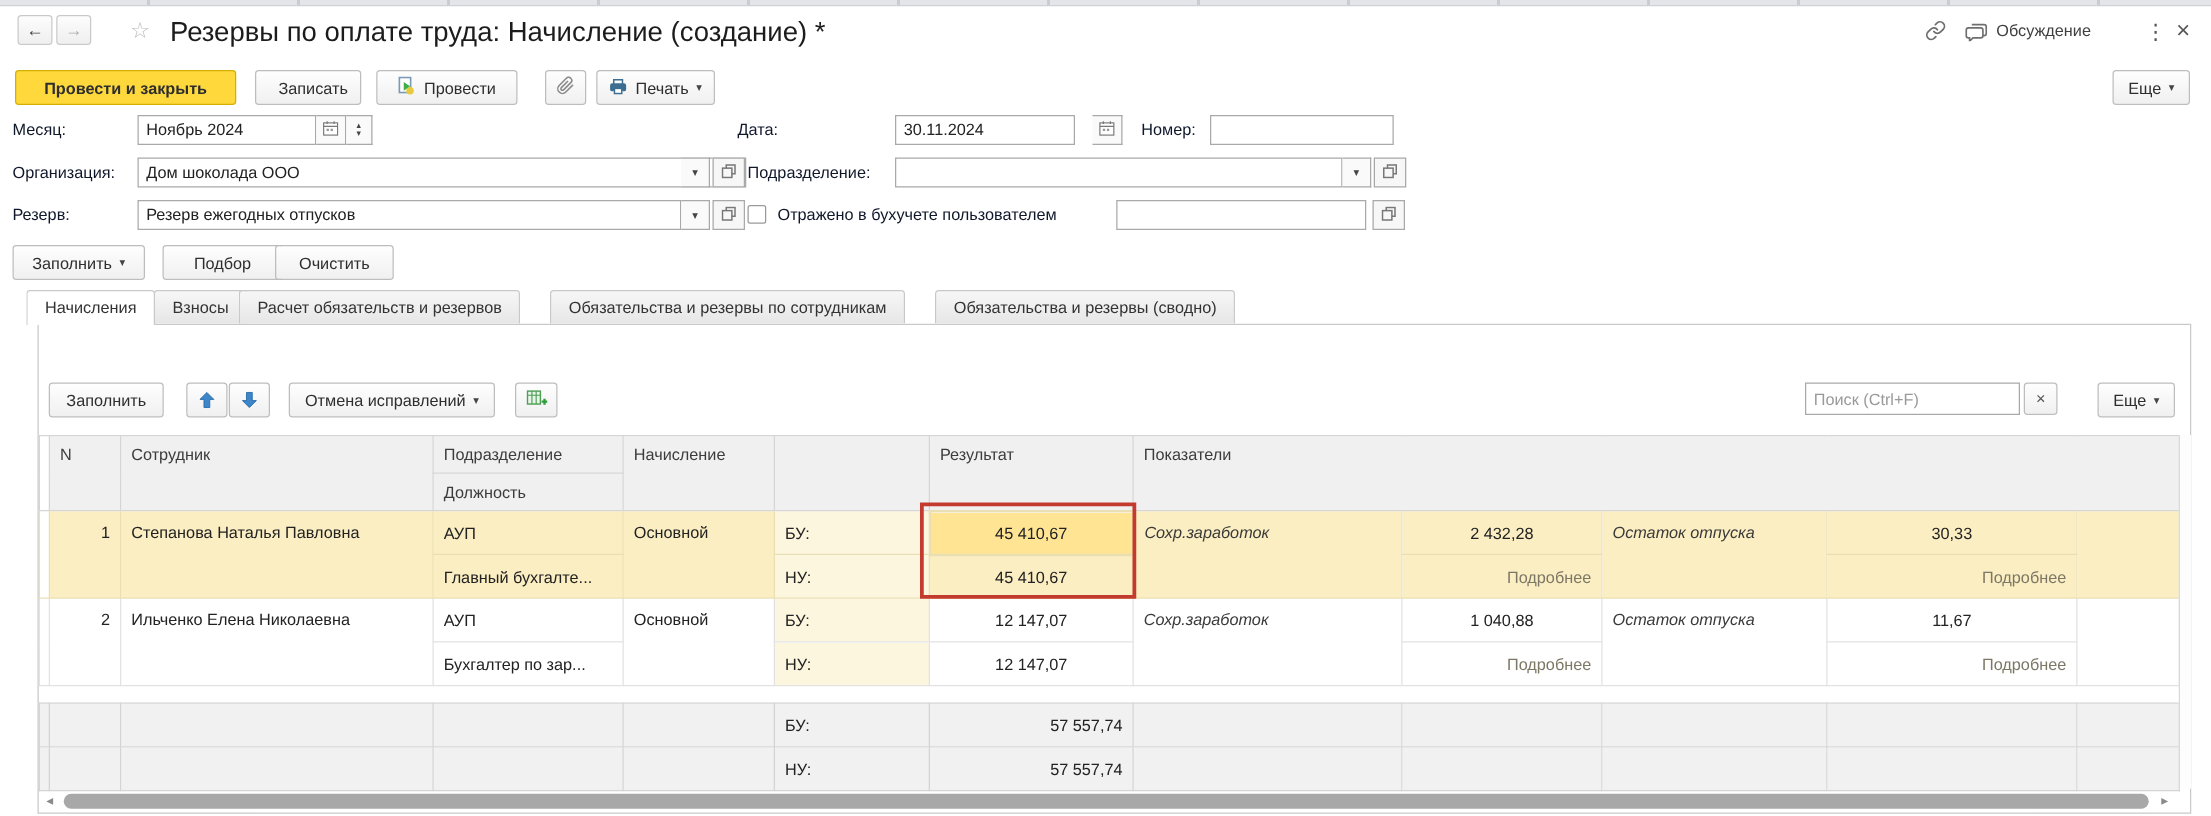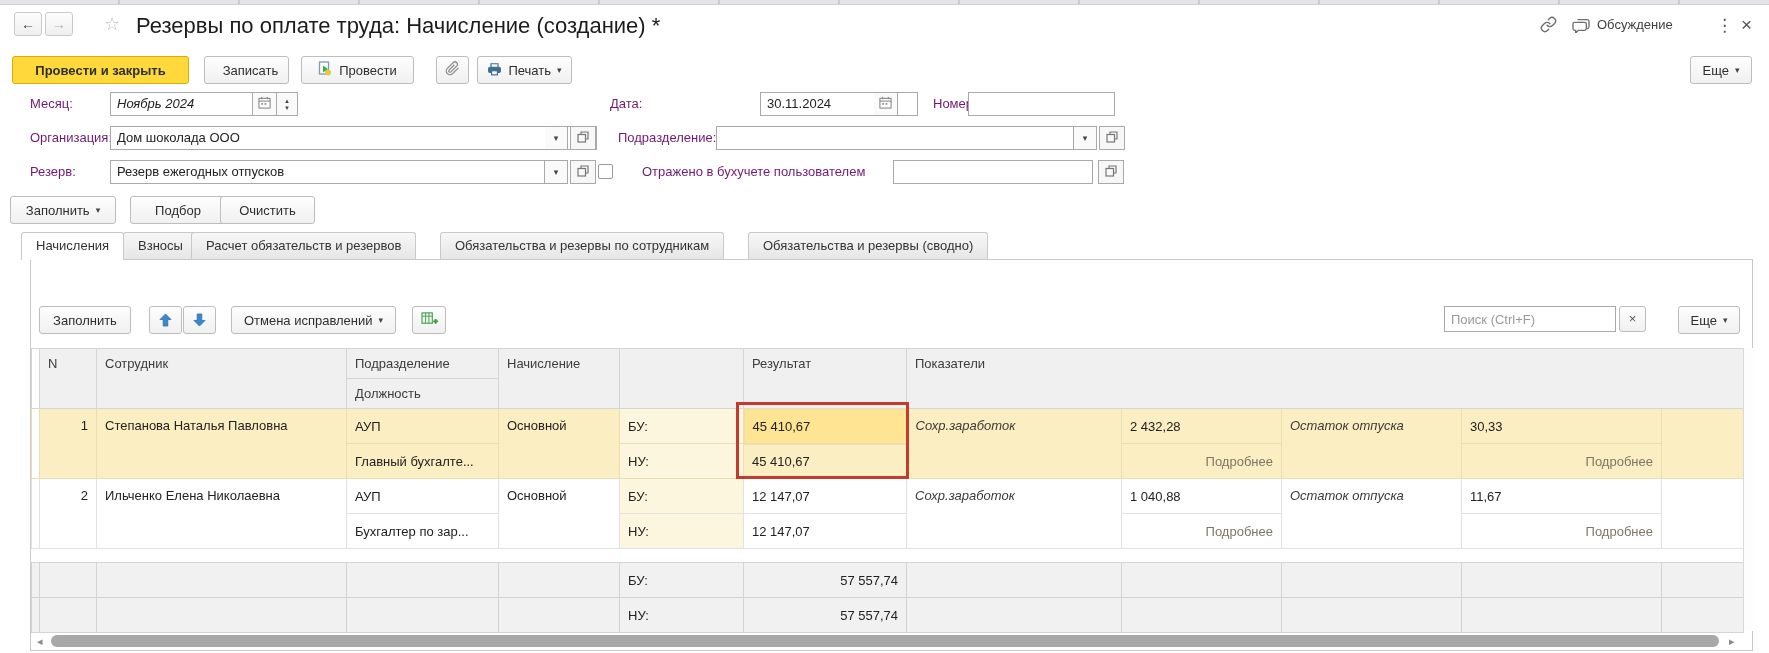--- a/index.html
+++ b/index.html
@@ -41,21 +41,21 @@
   .tb-label{position:absolute;top:9px;color:#3f3f3f;cursor:pointer;}
   .dots{font-size:17px;color:#555;letter-spacing:0;line-height:18px;}
   .wclose{font-size:19px;color:#555;line-height:18px;}
   
   .btn{position:absolute;height:28px;border:1px solid var(--btn-border);border-radius:3px;
     background:linear-gradient(#fefefe,#f0f0f0);color:#2e2e2e;font-size:13px;
     display:flex;align-items:center;justify-content:center;gap:6px;cursor:pointer;white-space:nowrap;padding:0 10px;}
   .btn-yellow{background:var(--accent-yellow);border:1px solid var(--accent-yellow-border);font-weight:bold;}
   .caret{font-size:9px;color:#444;line-height:9px;}
   
-  .flabel{position:absolute;height:24px;line-height:24px;color:#701a75;white-space:nowrap;margin-left:20px;}
+  .flabel{position:absolute;height:24px;line-height:24px;color:#0f172a;white-space:nowrap;}
   .field{position:absolute;height:24px;border:1px solid var(--field-border);background:#fff;
     line-height:22px;padding:0 6px;font-size:13px;color:#222;white-space:nowrap;overflow:hidden;}
   .seg{position:absolute;height:24px;border:1px solid var(--field-border);border-left:none;background:#fafafa;
     display:flex;align-items:center;justify-content:center;cursor:pointer;}
   .seg.box{border:1px solid var(--field-border);margin-left:2px;background:#f7f7f7;}
   .spin{flex-direction:column;gap:1px;}
   .spin .caret{font-size:7px;line-height:6px;}
   .cb{position:absolute;width:15px;height:15px;border:1px solid #9a9a9a;border-radius:2px;background:#fff;cursor:pointer;}
   
   .tab{position:absolute;top:232px;height:27px;line-height:26px;padding:0 14px;
@@ -77,21 +77,21 @@
   table.grid{position:absolute;left:0;top:88px;width:1712px;border-collapse:collapse;table-layout:fixed;font-size:13px;}
   .grid td{border:1px solid var(--border);padding:0 8px;overflow:hidden;white-space:nowrap;color:#222;}
   .grid tr.h td{background:var(--header-bg);height:30px;color:#3c3c3c;vertical-align:middle;}
   .grid tr.h td.top2{vertical-align:top;padding-top:7px;}
   .grid tr.y td{background:var(--row-selected);border-color:#eadfb2;height:35px;}
   .grid tr.w td{background:#fff;border-color:#e2e2e2;height:35px;}
   .grid td.gut{padding:0;background:#fff !important;border-color:var(--border);}
   .grid tr.y td.cream, .grid tr.w td.cream{background:var(--bunu-cream);}
   .grid td.num{text-align:right;vertical-align:top;padding-top:9px;}
   .grid td.topcell{vertical-align:top;padding-top:9px;}
-  .grid td.val{text-align:left;}
+  .grid td.val{text-align:center;}
   .grid td.indname{font-style:italic;vertical-align:top;padding-top:9px;color:#3a3a3a;}
   .grid td.sel{background:var(--cell-selected) !important;border:2px solid var(--cell-selected-border);}
   .grid tr.sep td{border:none;background:#fff;height:14px;padding:0;}
   .grid tr.t td{background:var(--totals-bg);border-color:#d4d4d4;height:35px;}
   .grid tr.t td.val{text-align:right;}
   .lnk{color:var(--link);cursor:pointer;}
   .moretd{text-align:right;}
   
   .redbox{left:736px;top:402px;width:173px;height:77px;border:3px solid var(--annotation-red);z-index:6;pointer-events:none;}
   
@@ -163,40 +163,40 @@
     <span>Печать</span>
     <span class="caret">▾</span>
   </div>
   <div class="btn" style="left:1690px;width:62px;">
     <span>Еще</span>
     <span class="caret">▾</span>
   </div>
 </div>
 
 <div class="flabel" style="left:10px;top:92px;">Месяц:</div>
-<div class="field" style="left:110px;top:92px;width:143px;font-style:italic;">Ноябрь 2024</div>
+<div class="field" style="left:110px;top:92px;width:143px;">Ноябрь 2024</div>
 <div class="seg" style="left:253px;top:92px;width:24px;">
   <span>
     <svg width="13" height="13" viewBox="0 0 14 14">
         <rect x="1" y="2.5" width="12" height="10.5" fill="#fff" stroke="#777"></rect>
         <line x1="1" y1="5.5" x2="13" y2="5.5" stroke="#777"></line>
         <line x1="4" y1="1" x2="4" y2="3.5" stroke="#777"></line>
         <line x1="10" y1="1" x2="10" y2="3.5" stroke="#777"></line>
         <rect x="3.5" y="7.5" width="2" height="2" fill="#999"></rect>
         <rect x="7" y="7.5" width="2" height="2" fill="#999"></rect>
       </svg>
   </span>
 </div>
 <div class="seg spin" style="left:277px;top:92px;width:21px;">
   <span class="caret">▴</span>
   <span class="caret">▾</span>
 </div>
 
 <div class="flabel" style="left:590px;top:92px;">Дата:</div>
-<div class="field" style="left:716px;top:92px;width:158px;margin-left:44px;">30.11.2024</div>
+<div class="field" style="left:716px;top:92px;width:144px;">30.11.2024</div>
 <div class="seg" style="left:874px;top:92px;width:24px;">
   <span>
     <svg width="13" height="13" viewBox="0 0 14 14">
         <rect x="1" y="2.5" width="12" height="10.5" fill="#fff" stroke="#777"></rect>
         <line x1="1" y1="5.5" x2="13" y2="5.5" stroke="#777"></line>
         <line x1="4" y1="1" x2="4" y2="3.5" stroke="#777"></line>
         <line x1="10" y1="1" x2="10" y2="3.5" stroke="#777"></line>
         <rect x="3.5" y="7.5" width="2" height="2" fill="#999"></rect>
         <rect x="7" y="7.5" width="2" height="2" fill="#999"></rect>
       </svg>

